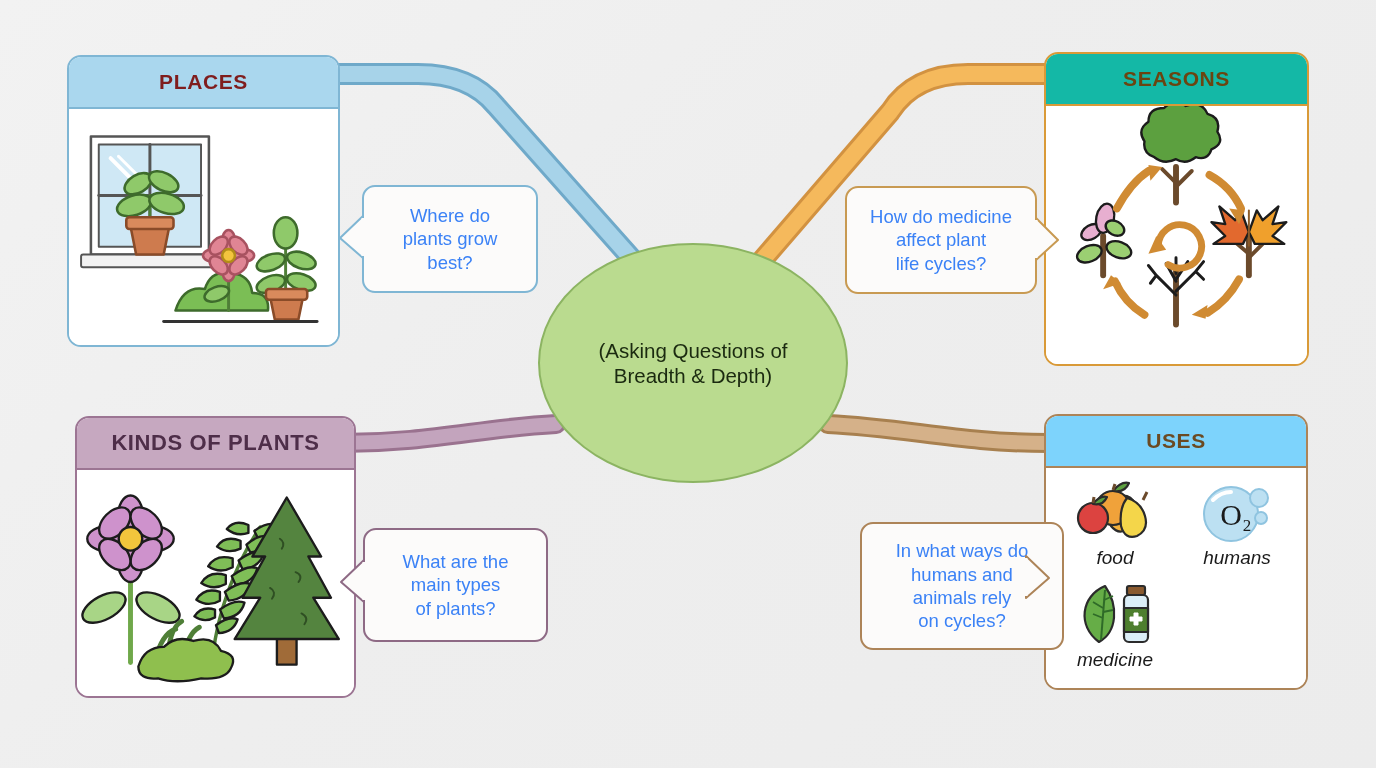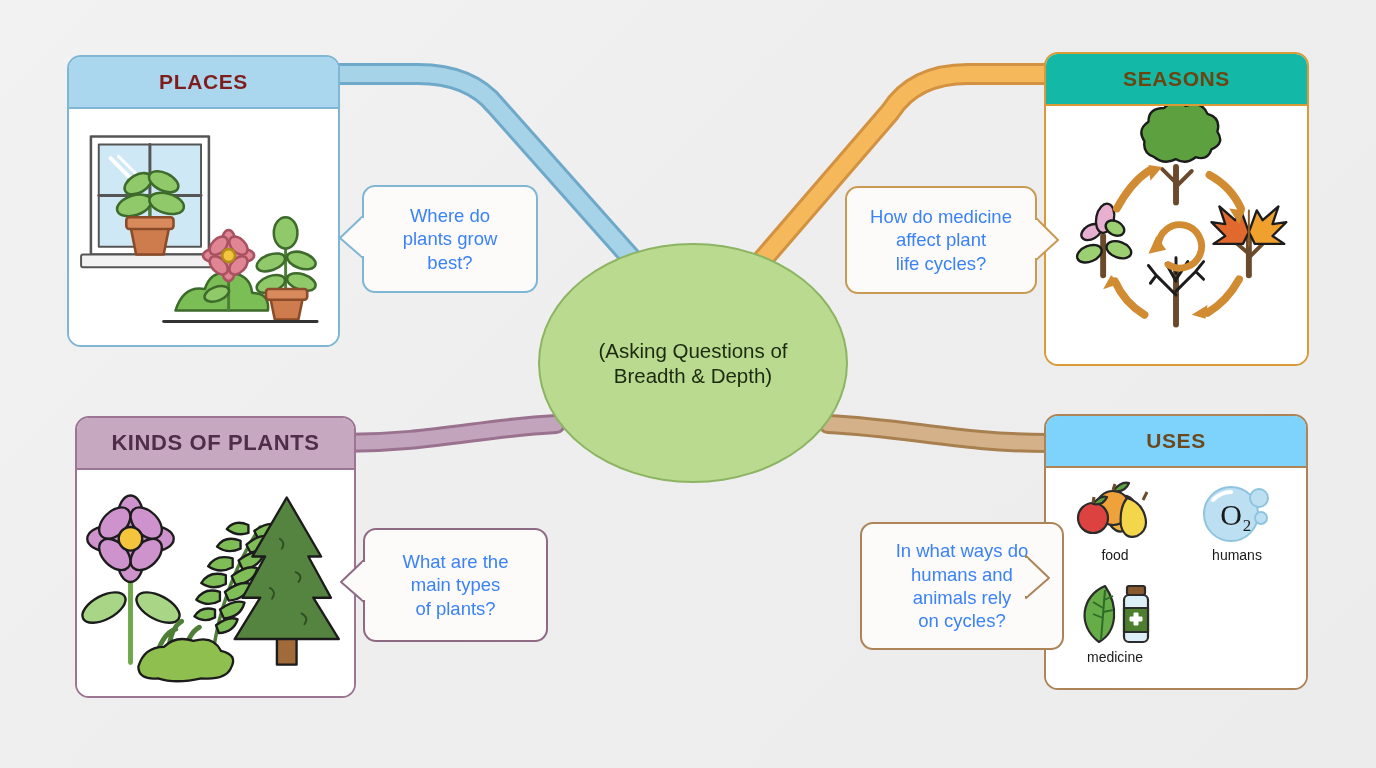--- a/index.html
+++ b/index.html
@@ -55,21 +55,21 @@
   #bub-seasons{left:845px;top:186px;width:192px;height:108px;border:2px solid #C89A52;}
   #bub-kinds{left:363px;top:528px;width:185px;height:114px;border:2px solid #8E6A85;}
   #bub-uses{left:860px;top:522px;width:204px;height:128px;border:2px solid #AD8458;}
 
   
   #tails{position:absolute;left:0;top:0;width:1376px;height:768px;z-index:6;pointer-events:none;}
 
   .uses-grid{position:absolute;inset:0;display:grid;grid-template-columns:1fr 1fr;
         grid-template-rows:1fr 1fr;padding:10px 8px 6px;box-sizing:border-box;}
   .uses-cell{display:flex;flex-direction:column;align-items:center;justify-content:flex-start;}
-  .uses-lbl{font-size:14px;color:#1a1a1a;margin-top:1px;}
+  .uses-lbl{font-size:19px;color:#1a1a1a;margin-top:1px;font-style:italic;}
 </style>
 </head>
 <body>
 
 <div id="stage">
 
   <svg class="layer" id="connectors" viewBox="0 0 1376 768">
 
     <path d="M336,74 L418,74 Q470,74 496,106 L640,268" fill="none" stroke="#6FA9C9" stroke-width="22" stroke-linecap="round" stroke-linejoin="round"></path>
     <path d="M336,74 L418,74 Q470,74 496,106 L640,268" fill="none" stroke="#A7D3E9" stroke-width="16" stroke-linecap="round" stroke-linejoin="round"></path>

